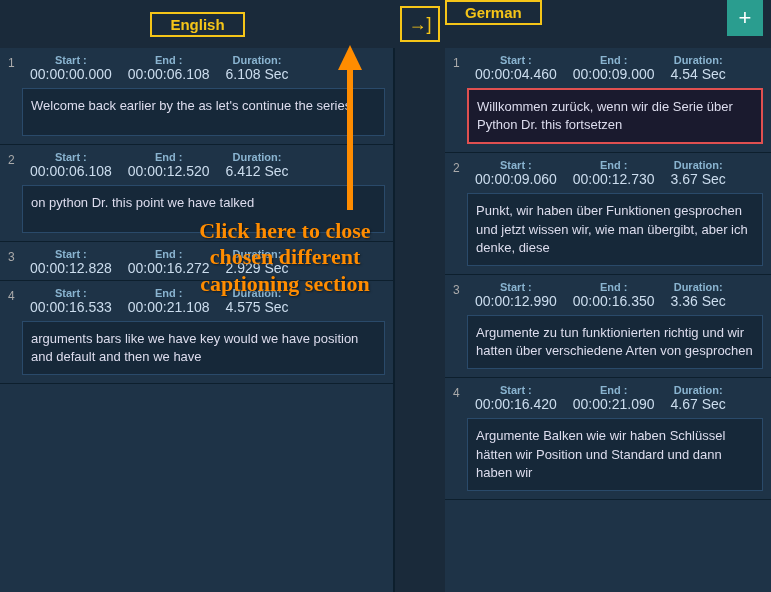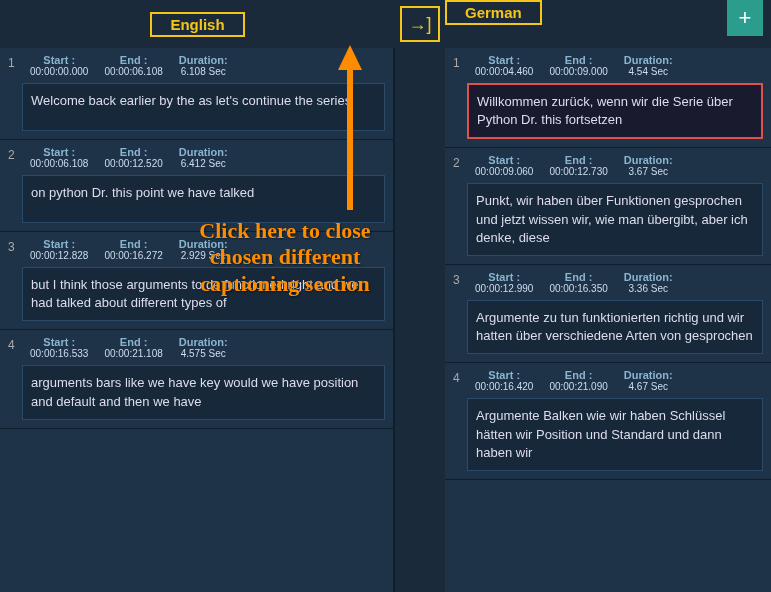--- a/index.html
+++ b/index.html
@@ -156,21 +156,21 @@
     }
 
     .seg-time-label {
       color: #8ab4d0;
       font-size: 11px;
       font-weight: bold;
     }
 
     .seg-time-value {
       color: #cde;
-      font-size: 10px;
+      font-size: 14px;
     }
 
     .seg-text-box {
       margin: 2px 8px 8px 22px;
       background: #162839;
       border: 1px solid #2a4a6a;
       padding: 8px;
       color: #dde;
       font-size: 13px;
       line-height: 1.4;
@@ -297,22 +297,20 @@
             <div class="seg-time-group">
               <span class="seg-time-label">End :</span>
               <span class="seg-time-value">00:00:16.272</span>
             </div>
             <div class="seg-time-group">
               <span class="seg-time-label">Duration:</span>
               <span class="seg-time-value">2.929 Sec</span>
             </div>
           </div>
         </div>
-        <div class="seg-text-box">but I think those arguments to do functioned right and we
-had talked about different types of</div>
       </div>
 
       <div class="segment">
         <div class="segment-header">
           <span class="seg-num">4</span>
           <div class="seg-times">
             <div class="seg-time-group">
               <span class="seg-time-label">Start :</span>
               <span class="seg-time-value">00:00:16.533</span>
             </div>

